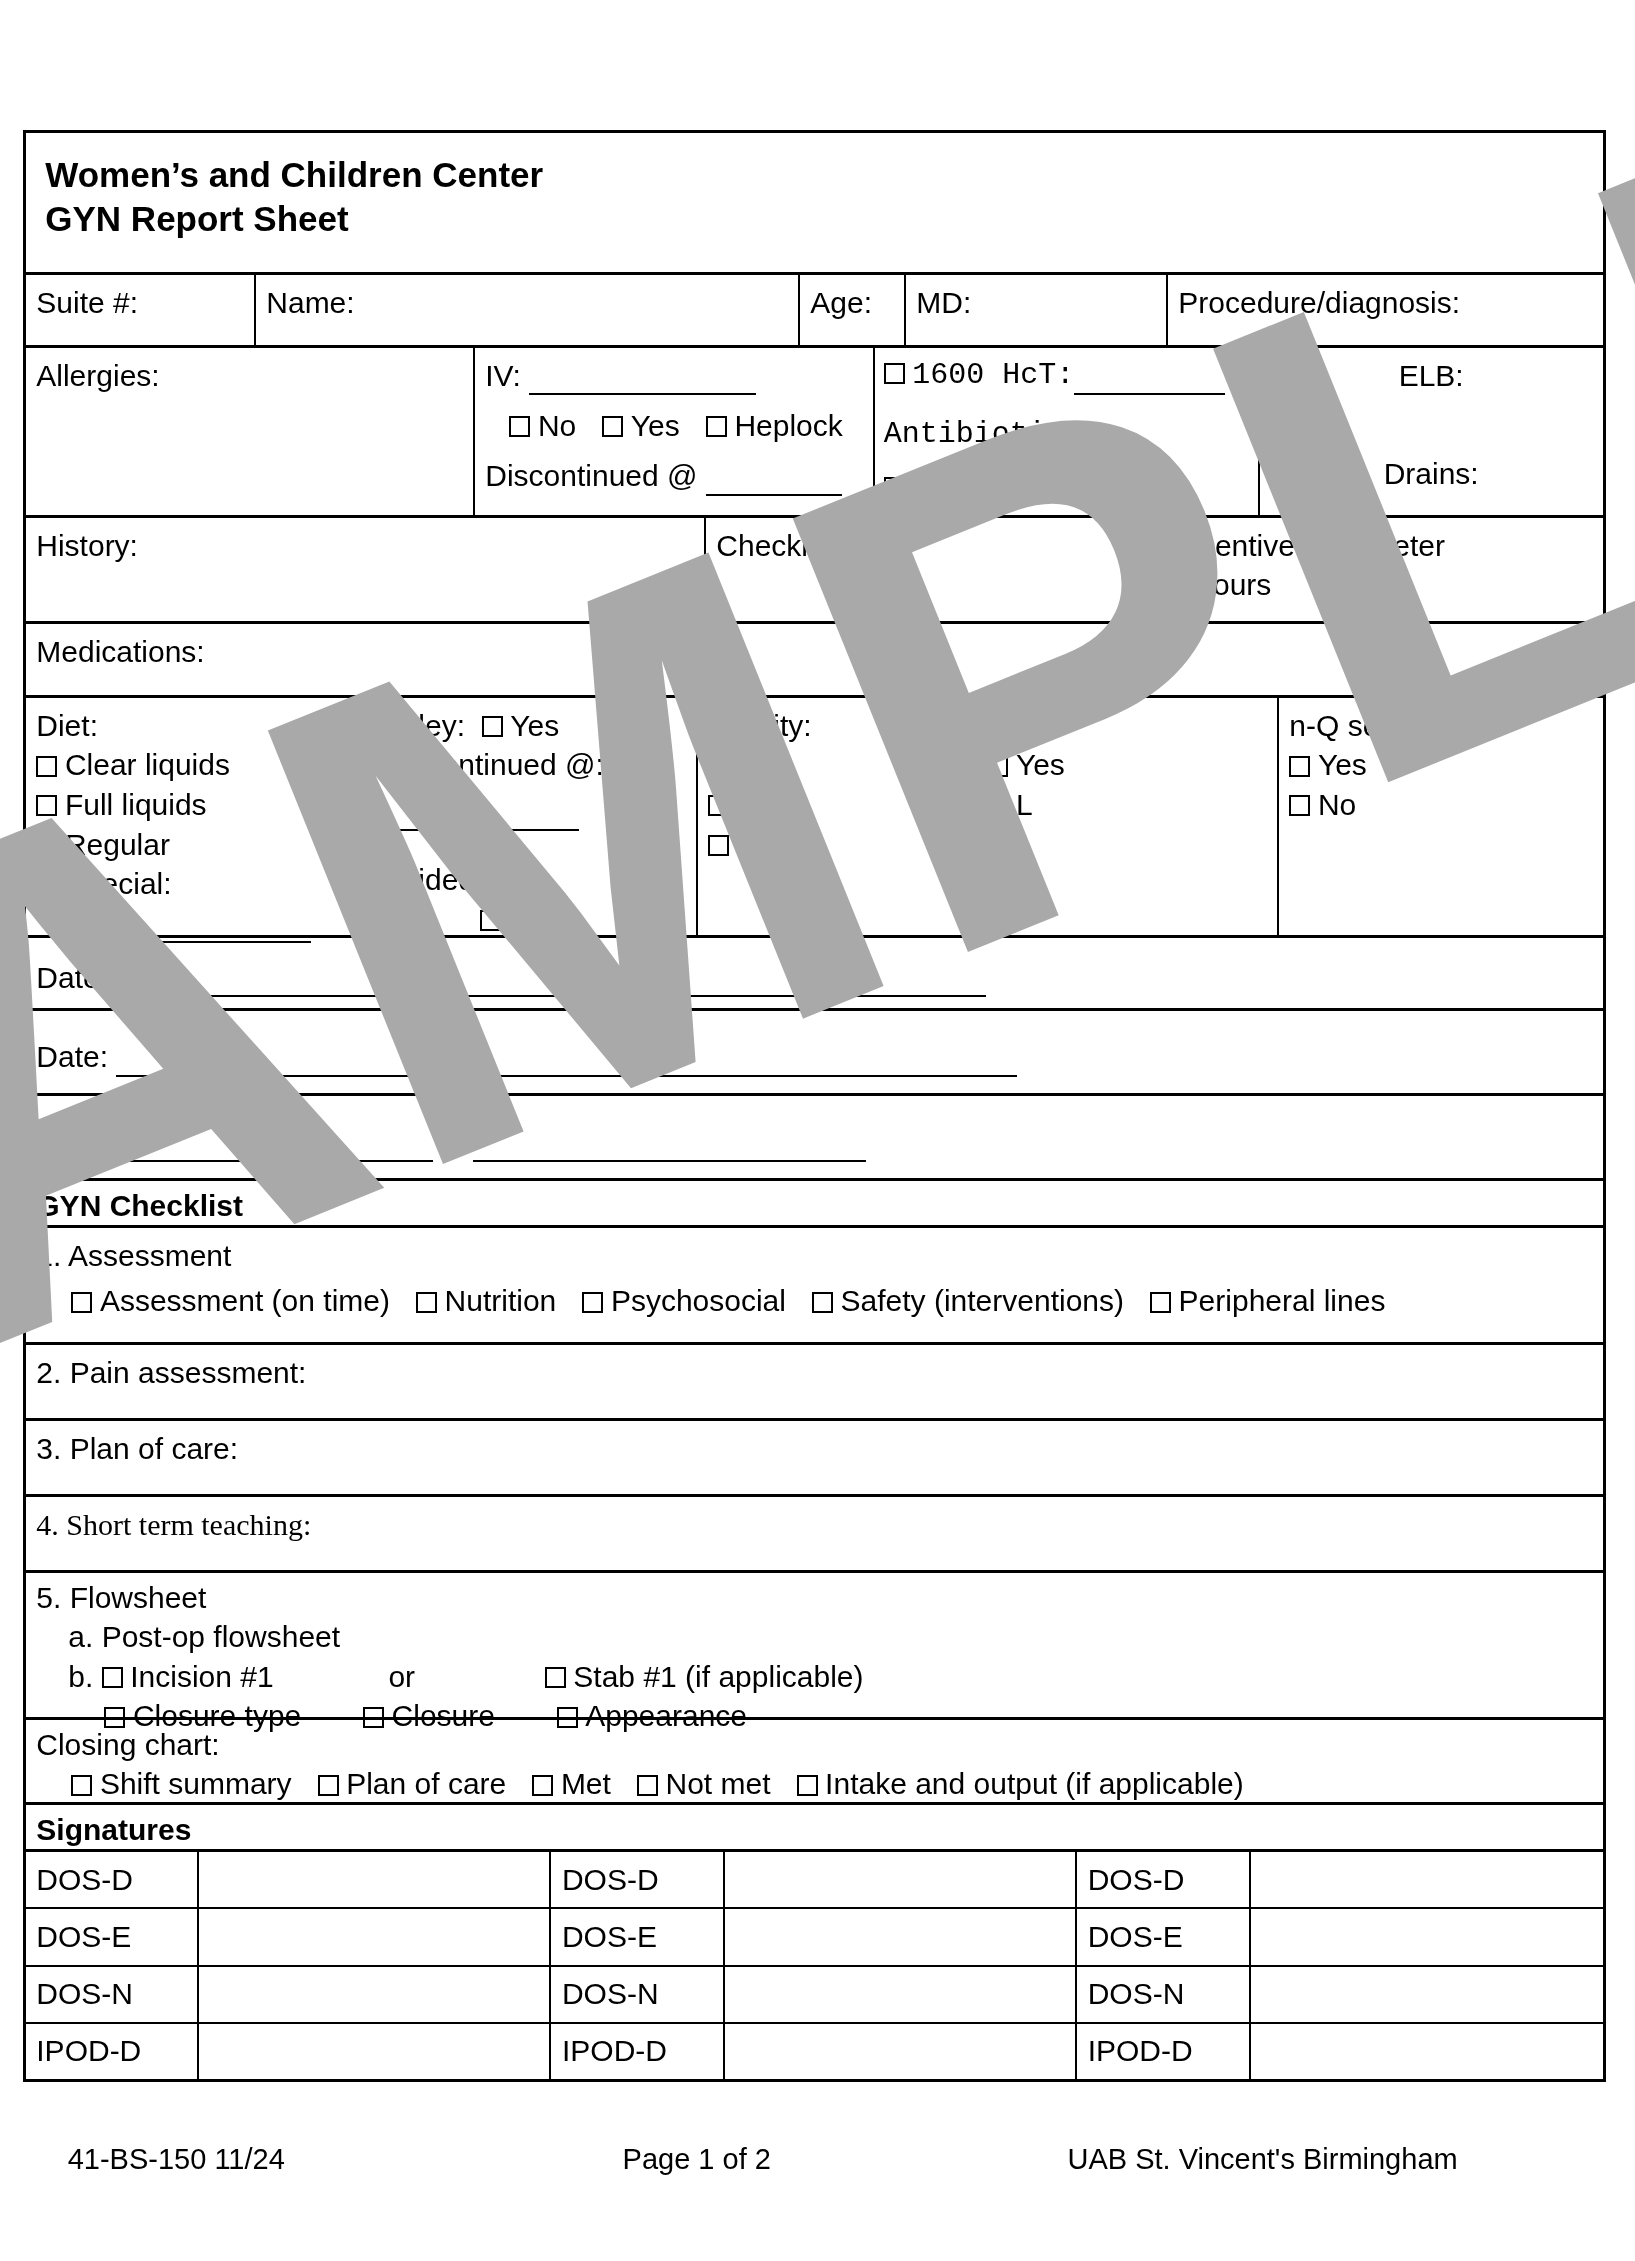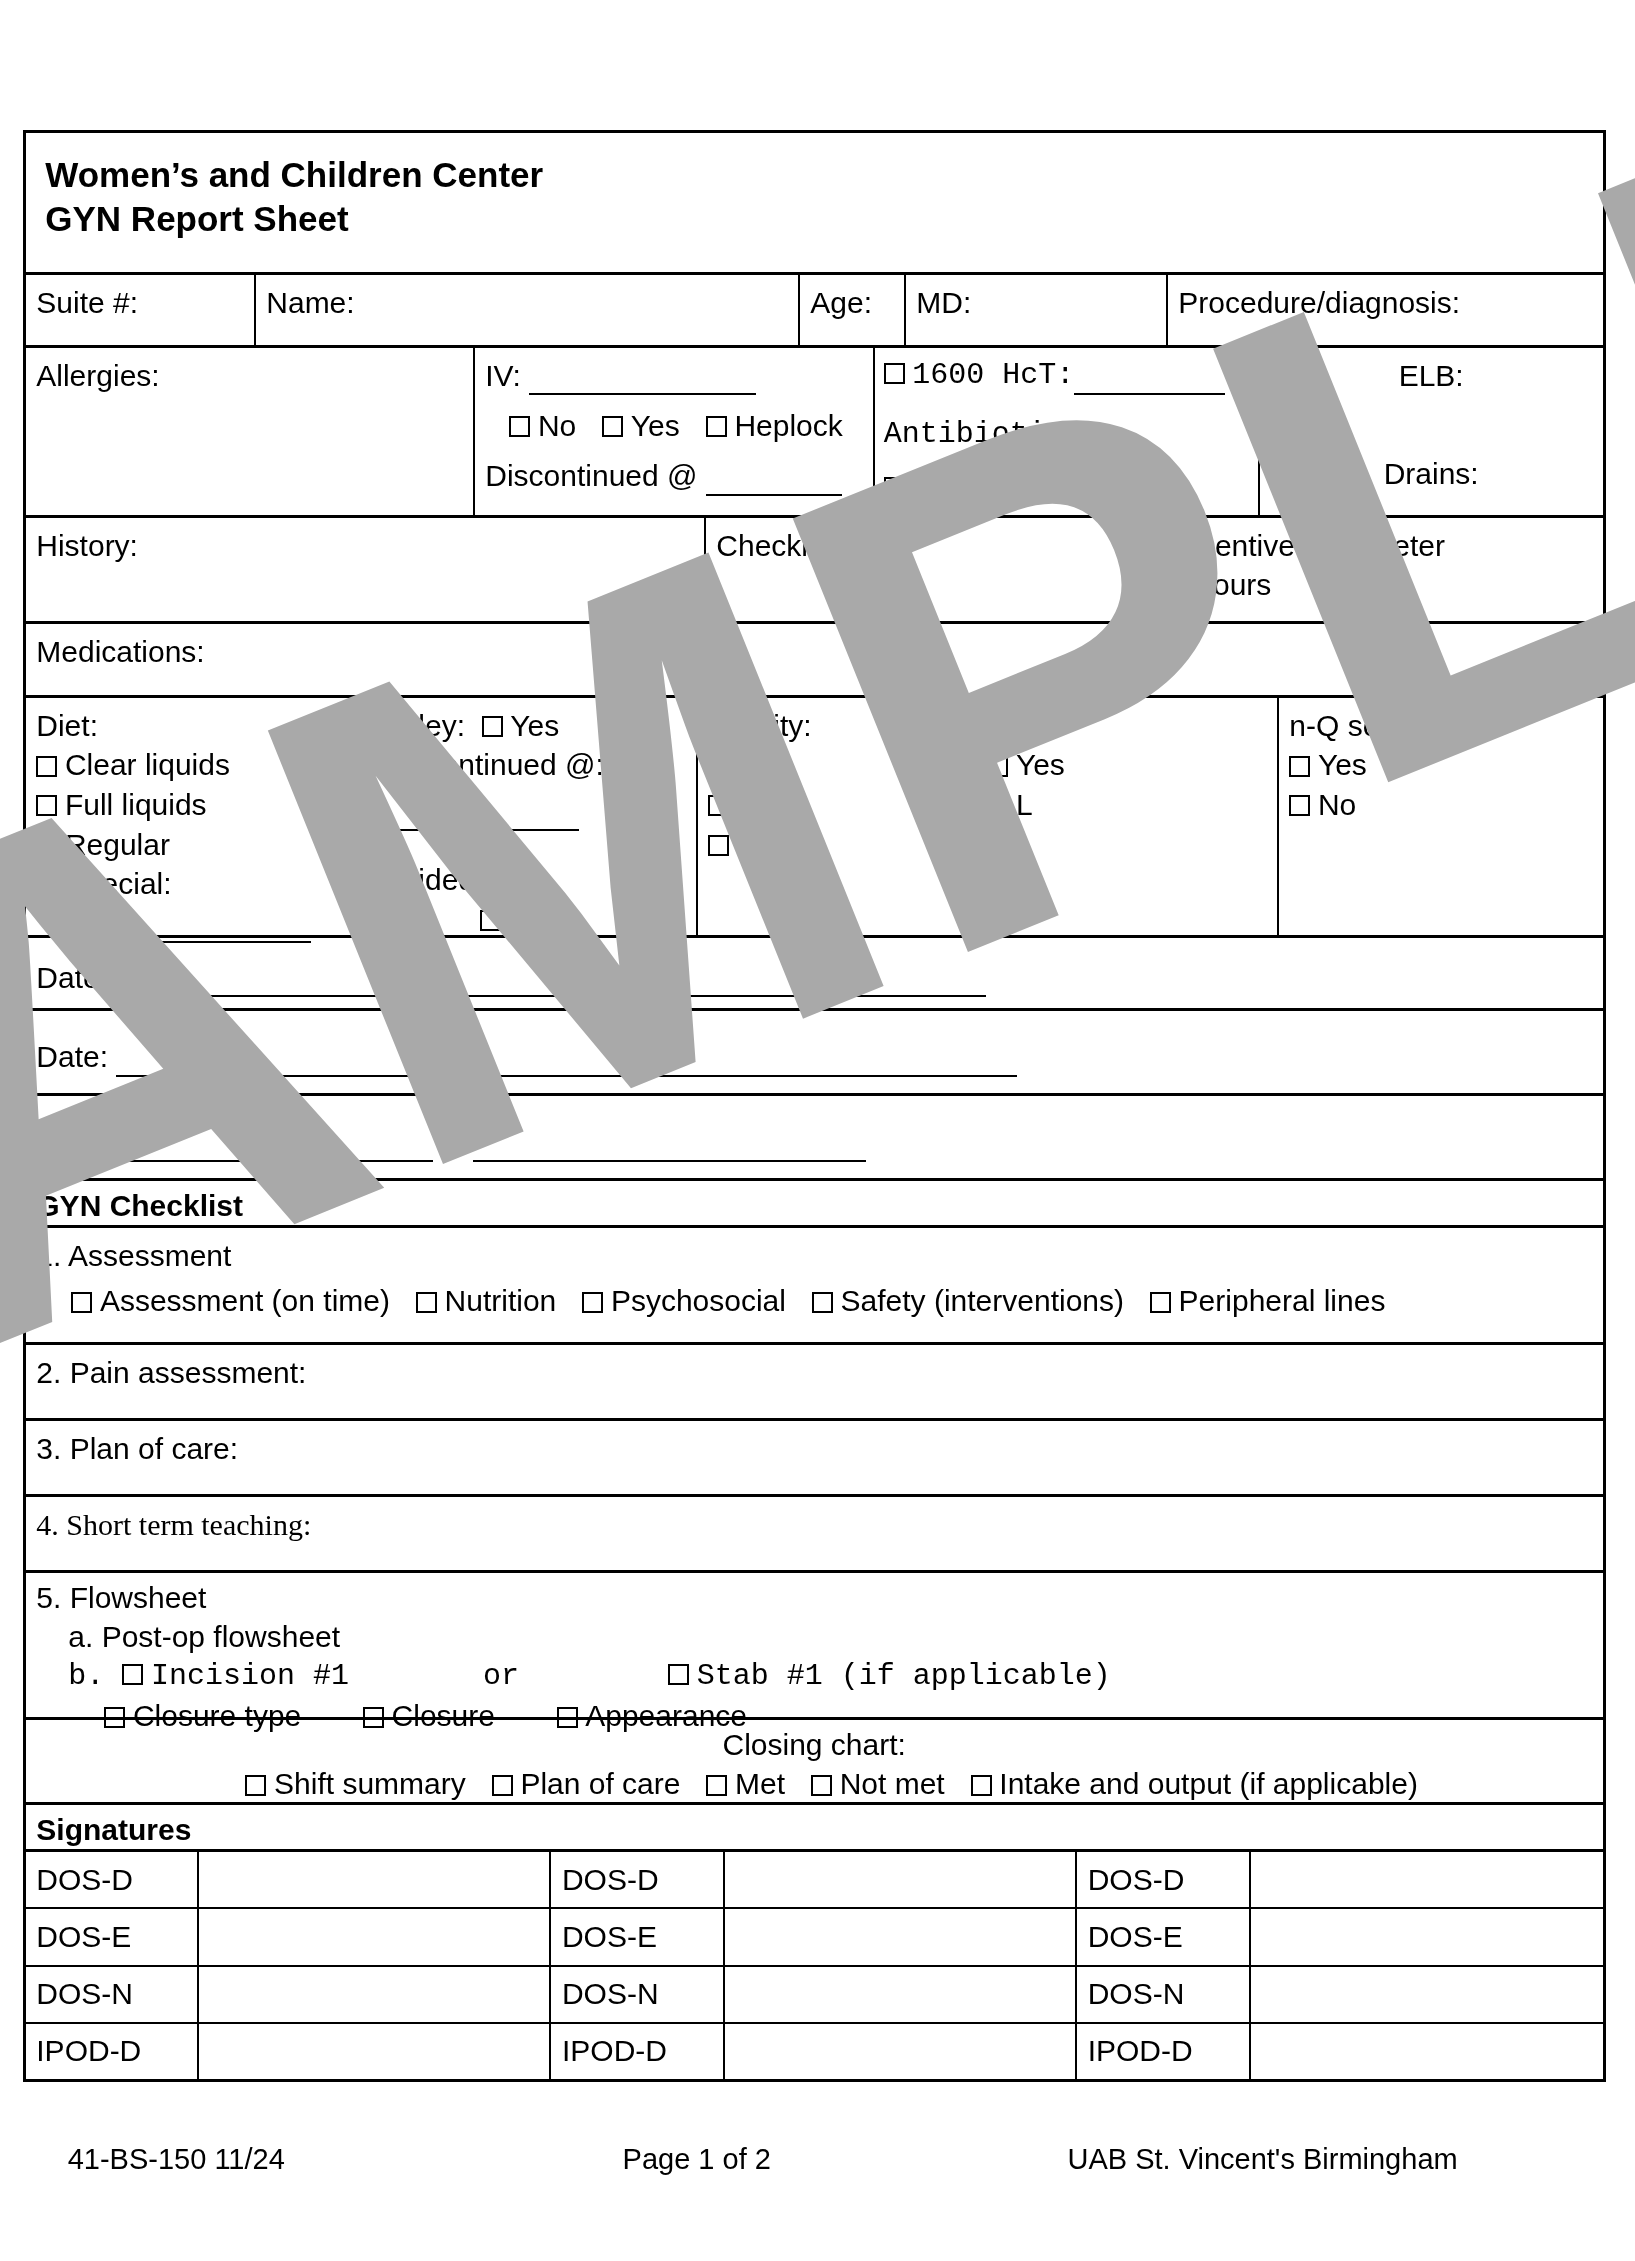--- a/index.html
+++ b/index.html
@@ -323,39 +323,39 @@
       </div>
     </div>
 
     <div class="row" style="height:147px;">
       <div class="cell" style="flex:1;border-right:none;padding-top:4.5px;">
         <div class="nowrap">
           <span>5.</span>
           <span>Flowsheet</span>
         </div>
         <div style="padding-left:32px;">a. Post-op flowsheet</div>
-        <div style="padding-left:32px;font-family:Liberation Mono, monospace;" class="nowrap">
+        <div style="padding-left:32px;" class="nowrap">
           <span>b.</span>
           <span><span class="cb"></span></span><span>Incision #1</span>
           <span style="display:inline-block;width:98px;"></span>
           <span>or</span>
           <span style="display:inline-block;width:113px;"></span>
           <span><span class="cb"></span></span><span>Stab #1 (if applicable)</span>
         </div>
         <div style="padding-left:68px;" class="nowrap">
           <span><span class="cb"></span></span><span>Closure type</span>
           <span style="display:inline-block;width:45px;"></span>
           <span><span class="cb"></span></span><span>Closure</span>
           <span style="display:inline-block;width:45px;"></span>
           <span><span class="cb"></span></span><span>Appearance</span>
         </div>
       </div>
     </div>
 
-    <div class="row" style="height:85px;text-align:center;">
+    <div class="row" style="height:85px;">
       <div class="cell" style="flex:1;border-right:none;padding-top:4.5px;">
         <div>Closing chart:</div>
         <div style="padding-left:35px;" class="nowrap">
           <span><span class="cb"></span></span><span class="sp-r">Shift summary</span><span><span class="cb"></span></span><span class="sp-r">Plan of care</span><span><span class="cb"></span></span><span class="sp-r">Met</span><span><span class="cb"></span></span><span class="sp-r">Not met</span><span><span class="cb"></span></span><span>Intake and output (if applicable)</span>
         </div>
       </div>
     </div>
 
     <div class="row" style="height:47px;">
       <div class="cell bold" style="flex:1;border-right:none;padding-top:4.5px;">

